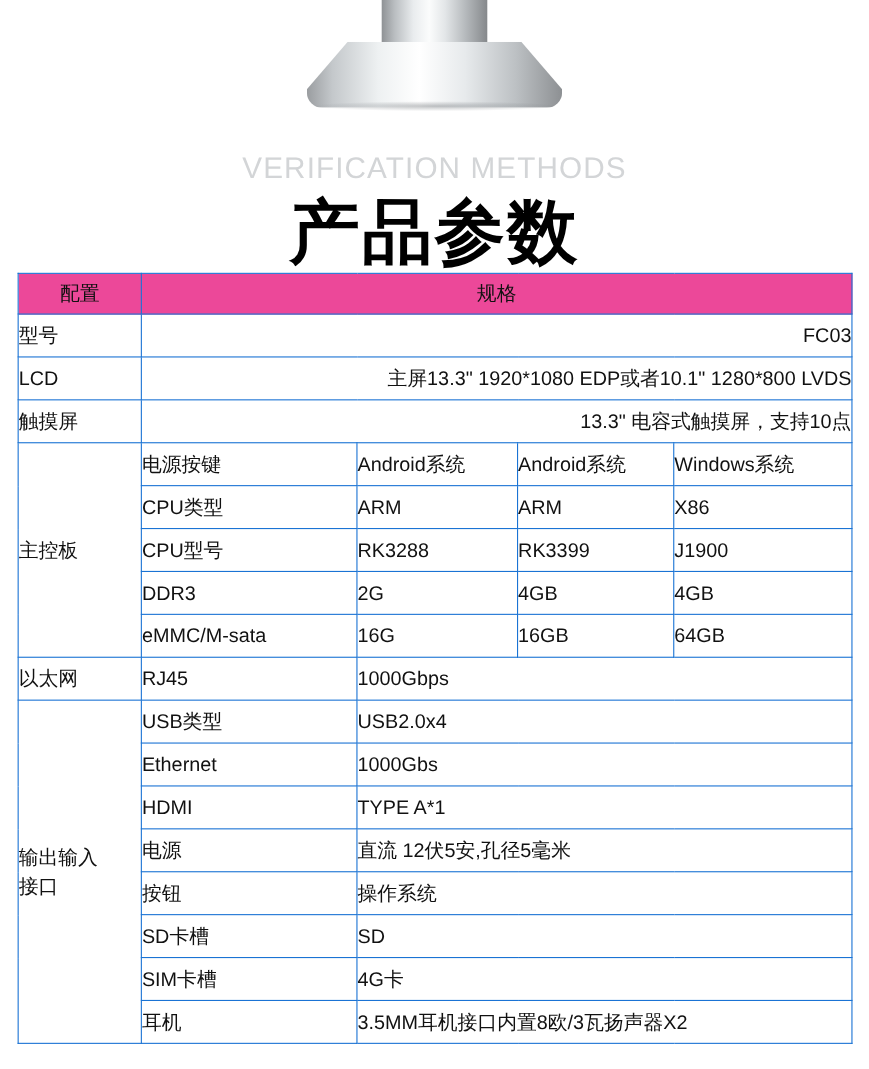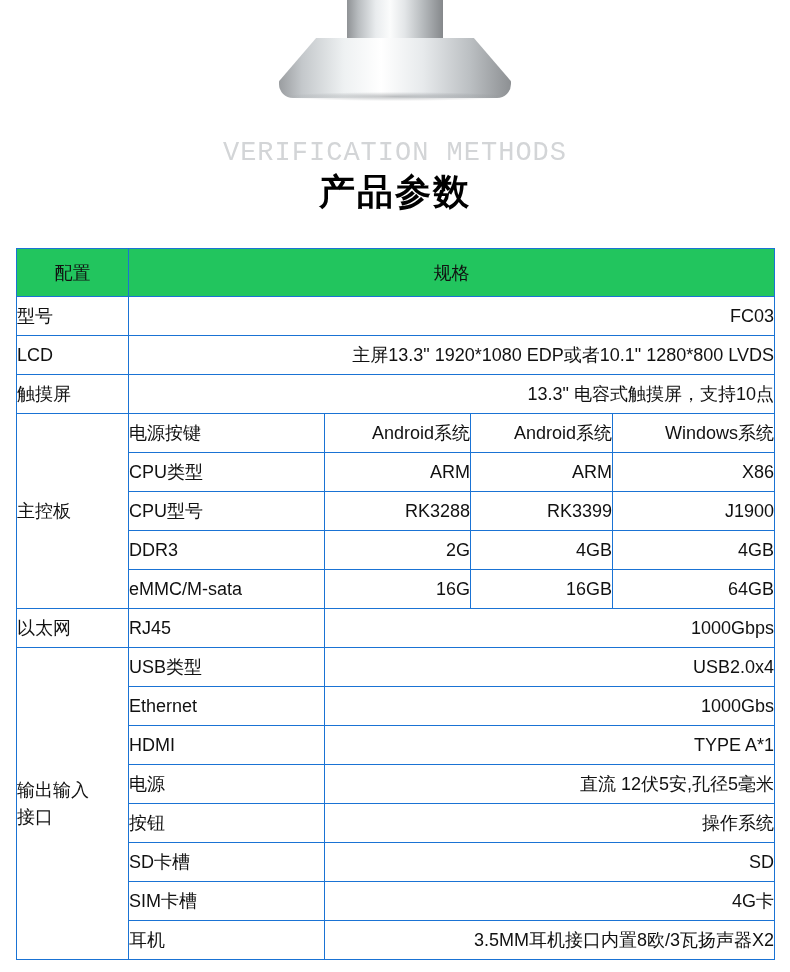--- a/index.html
+++ b/index.html
@@ -67,30 +67,30 @@
 
   .hero-sub {
     position: absolute;
     top: 138px;
     left: 0;
     right: 0;
     text-align: center;
     font-size: 27px;
     letter-spacing: 1px;
     color: #d3d5d7;
-    font-family: Liberation Mono, monospace;
+    font-family: Liberation Sans, sans-serif;
     white-space: nowrap;
   }
   .hero-title {
     position: absolute;
     top: 168px;
     left: 0;
     right: 0;
     text-align: center;
-    font-size: 36px;
+    font-size: 64px;
     font-weight: bold;
     color: #000000;
     letter-spacing: 2px;
     font-family: "DejaVu Sans", "Liberation Sans", sans-serif;
   }
 
   
   .table-wrap {
     padding: 0 16px;
   }
@@ -102,25 +102,25 @@
   table.spec td, table.spec th {
     border: 1px solid #1a73d4;
     padding: 0;
     font-size: 18px;
     color: #111;
     font-family: "Liberation Sans", sans-serif;
     font-weight: normal;
     vertical-align: middle;
   }
   .hdr {
-    background: #22c55e;
+    background: #ec4899;
     color: #ffffff;
     font-weight: bold;
     font-size: 23px;
-    height: 48px;
+    height: 37px;
     text-align: center;
   }
   .rowlabel {
     font-weight: bold;
     font-size: 21px;
     text-align: left;
     color: #000;
   }
   .cell-center {
     text-align: right;
@@ -133,21 +133,20 @@
   }
   .sub {
     padding-left: 22px;
     height: 39px;
     font-size: 18px;
   }
   .val {
     padding-left: 10px;
     height: 39px;
     font-size: 18px;
-    text-align: right;
   }
   .two-line {
     line-height: 1.45;
   }
 </style>
 </head>
 <body>
 
 <div class="page">
 

